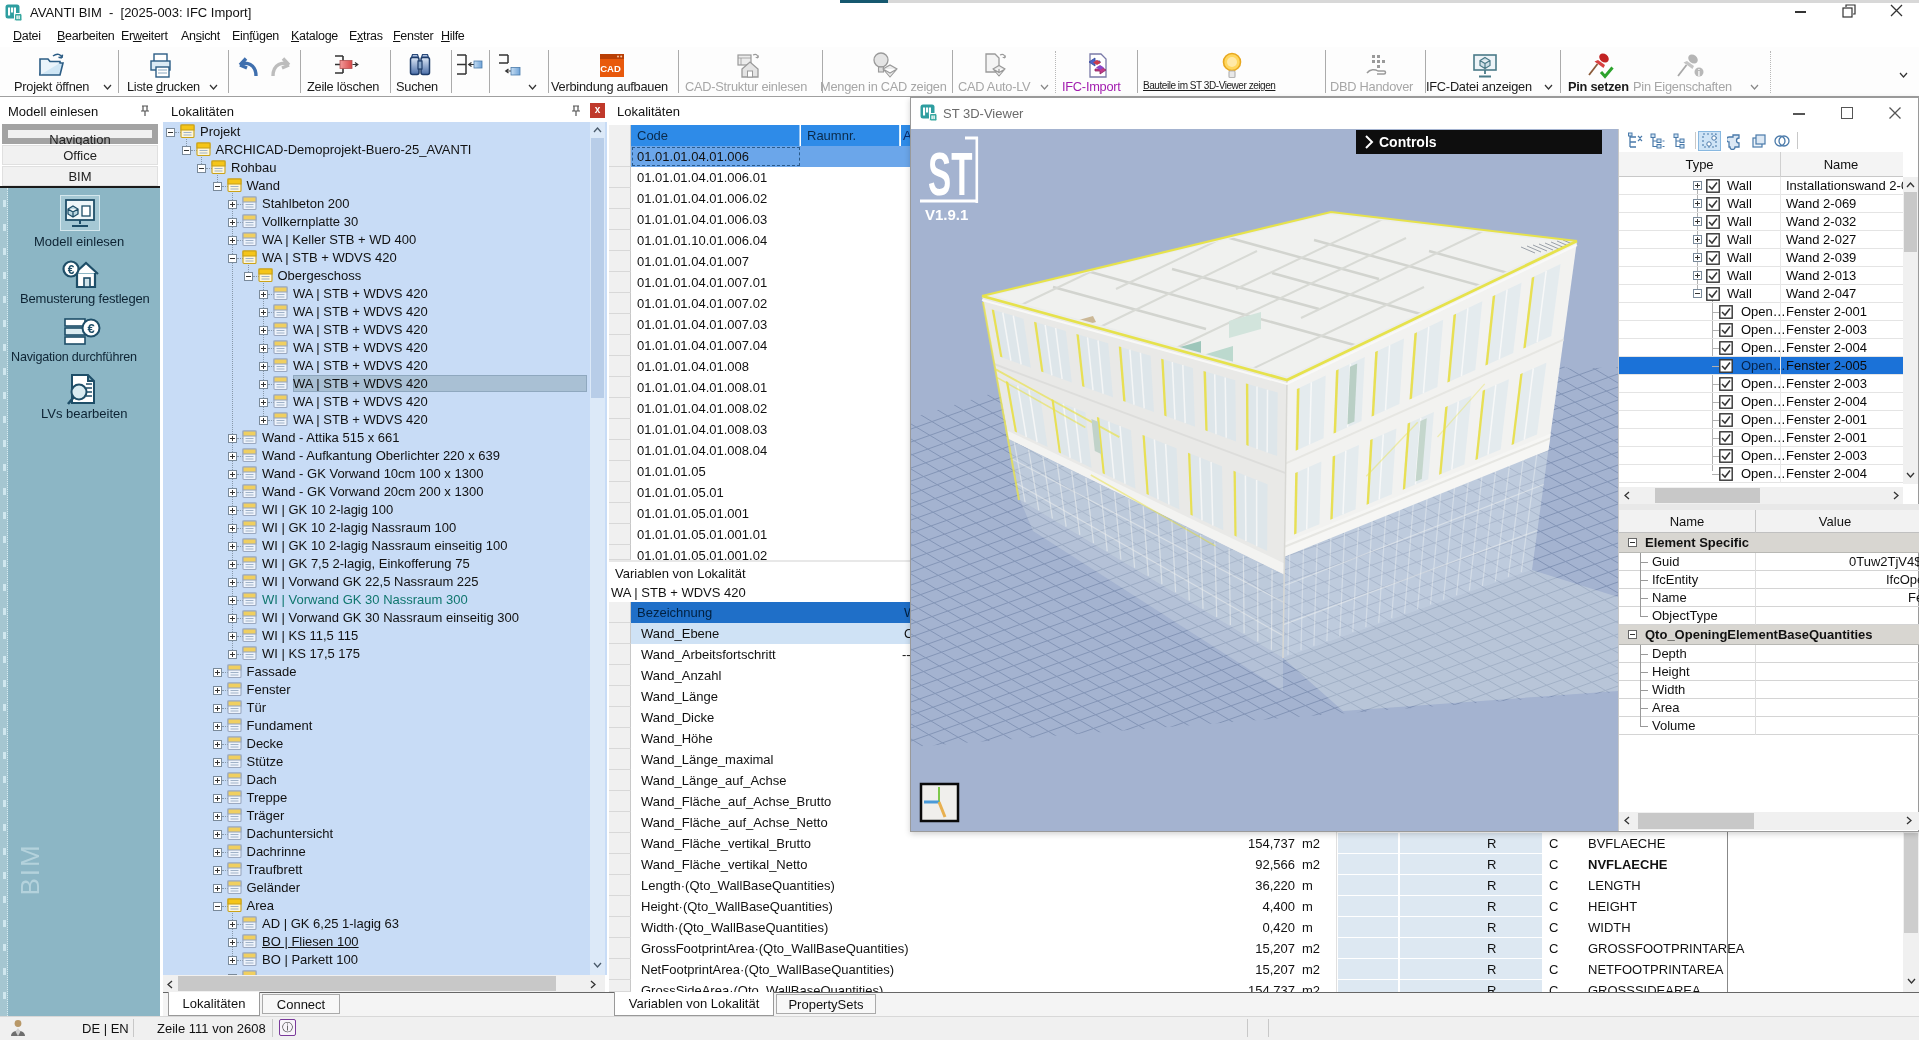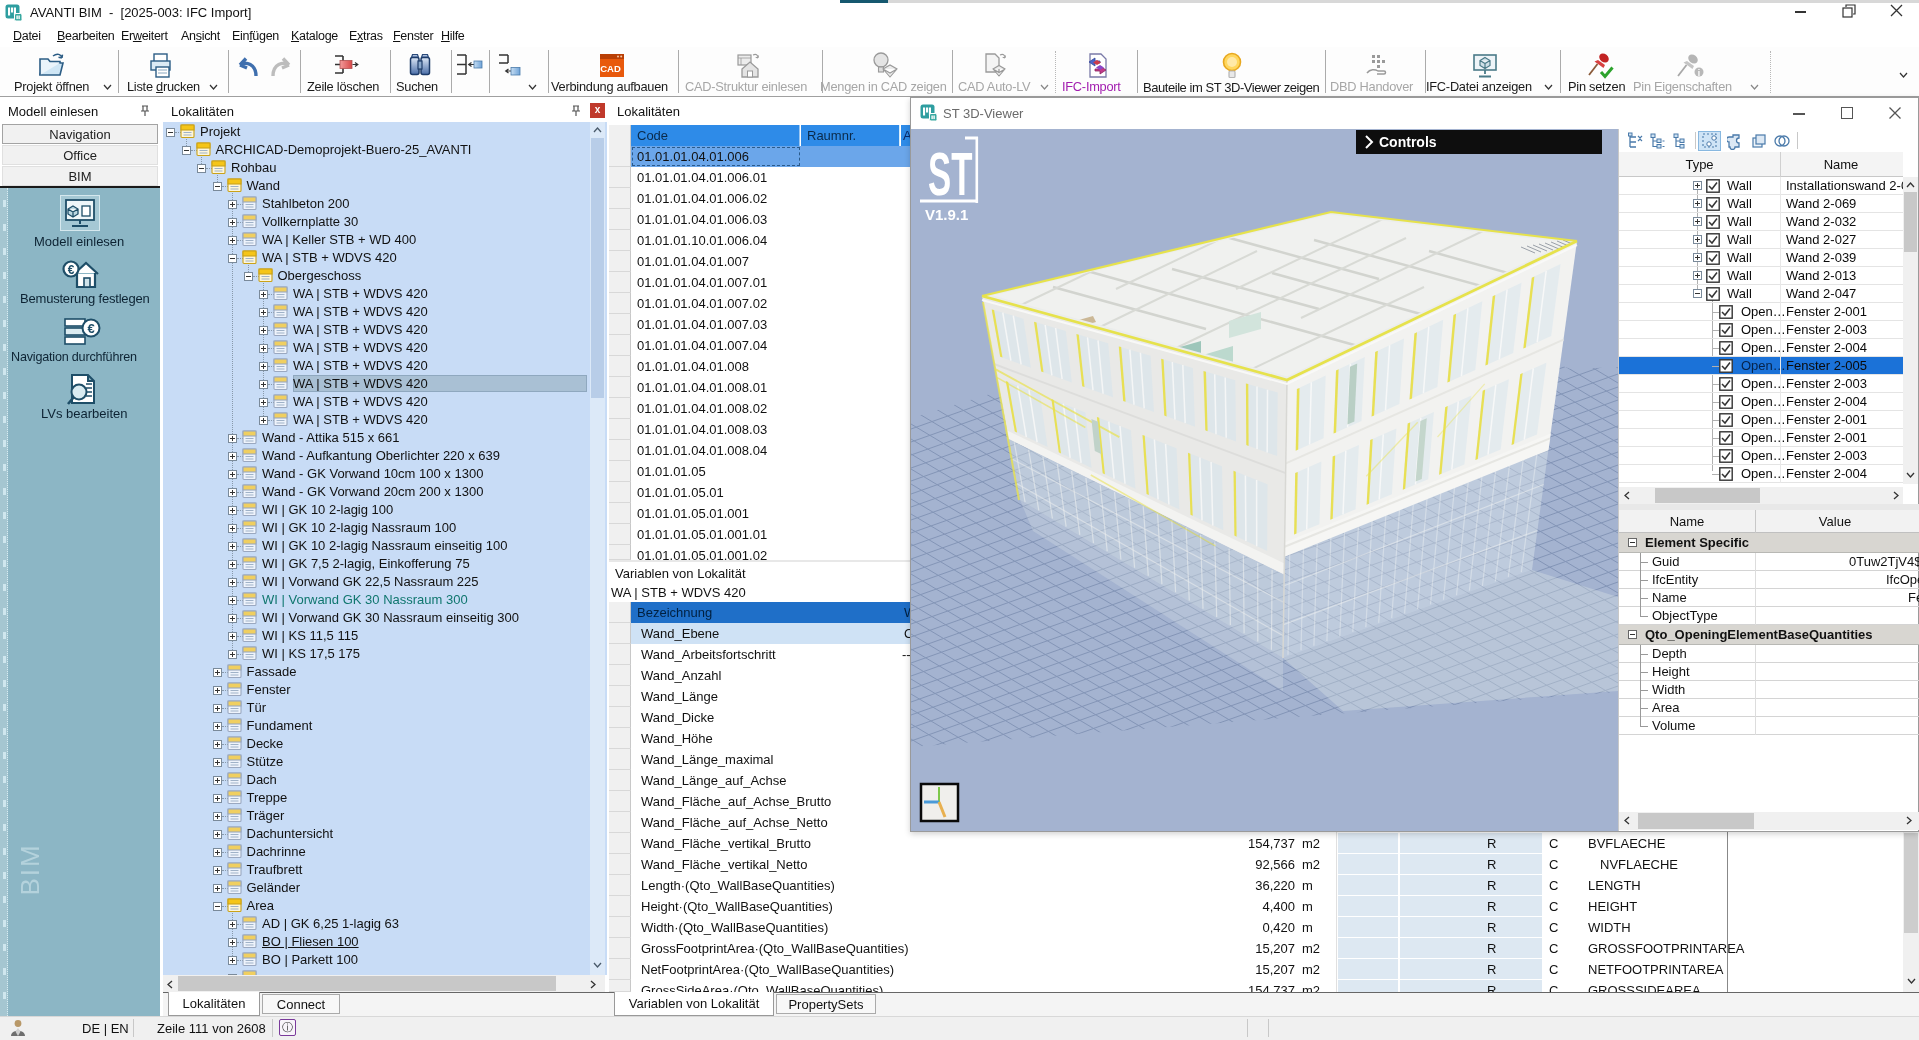--- a/index.html
+++ b/index.html
@@ -165,21 +165,21 @@
     <path d="M23 19 l-6 4 v-3 h-5 v-2 h5 v-3 z" fill="#c23a8a" stroke="#8a2360" stroke-width="0.8"></path>
     <path d="M14 9 l4 2.5 -4 2.5 -4 -2.5 z" fill="#cc3a4a"></path>
     <path d="M17 14 l4 2.5 -4 2.5 -4 -2.5 z" fill="#8a48c8"></path>
   </svg>
 <div class="abs" style="left:1062px;top:79px;font-size:12.8px;color:#a21caf;font-weight:normal;white-space:nowrap;letter-spacing:-0.25px;">IFC-Import</div>
 <svg class="abs" style="left:1217px;top:51px" width="30" height="30" viewBox="0 0 30 30">
     <circle cx="15" cy="11" r="8.5" fill="#ffd75e" stroke="#e8a820" stroke-width="1.6"></circle>
     <circle cx="15" cy="11" r="5" fill="#ffe9a8"></circle>
     <rect x="12" y="20" width="6" height="6.5" rx="1" fill="#e8e8e8" stroke="#b5b5b5" stroke-width="1.2"></rect>
   </svg>
-<div class="abs" style="left:1143px;top:80px;font-size:13px;color:#1a1a1a;font-weight:normal;white-space:nowrap;letter-spacing:-0.45px;">Bauteile im ST 3D-Viewer zeigen</div>
+<div class="abs" style="left:1143px;top:80px;font-size:10px;color:#1a1a1a;font-weight:normal;white-space:nowrap;letter-spacing:-0.45px;text-decoration:underline;">Bauteile im ST 3D-Viewer zeigen</div>
 <svg class="abs" style="left:1362px;top:51px" width="30" height="30" viewBox="0 0 30 30">
     <g fill="#9a9a9a">
       <rect x="10" y="4" width="3" height="3"></rect>
       <rect x="15" y="4" width="3" height="3"></rect>
       <rect x="10" y="9" width="3" height="3"></rect>
       <rect x="15" y="9" width="3" height="3"></rect>
       <rect x="20" y="9" width="3" height="3"></rect>
       <rect x="15" y="14" width="3" height="3"></rect>
     </g>
     <path d="M5 22 c3 -4 8 -4 11 -2 h6 c2 0 2 3 0 3 h-7" fill="none" stroke="#9a9a9a" stroke-width="1.5"></path>
@@ -193,41 +193,41 @@
 <div class="abs" style="left:1426px;top:79px;font-size:12.8px;color:#1a1a1a;font-weight:normal;white-space:nowrap;letter-spacing:-0.25px;">IFC-Datei anzeigen</div>
 <svg class="abs" style="left:1544px;top:84px" width="9" height="6">
     <path d="M1 1 L4.5 5 L8 1" stroke="#333" stroke-width="1.2" fill="none"></path>
   </svg>
 <svg class="abs" style="left:1585px;top:51px" width="30" height="30" viewBox="0 0 30 30">
     <ellipse cx="19" cy="7" rx="5.2" ry="4" transform="rotate(38 19 7)" fill="#c22323"></ellipse>
     <path d="M13 9 l7 5 -1.5 3 -9 -6.5 z" fill="#d84040"></path>
     <path d="M12.5 13 L4 24" stroke="#8a5a3a" stroke-width="1.8"></path>
     <path d="M16 21 l4 4.5 7.5 -9" stroke="#2ca32c" stroke-width="3" fill="none"></path>
   </svg>
-<div class="abs" style="left:1568px;top:79px;font-size:12.8px;color:#1a1a1a;font-weight:normal;white-space:nowrap;letter-spacing:-0.25px;">Pin setzen</div>
+<div class="abs" style="left:1568px;top:79px;font-size:12.8px;color:#1a1a1a;font-weight:bold;white-space:nowrap;letter-spacing:-0.25px;">Pin setzen</div>
 <svg class="abs" style="left:1675px;top:51px" width="30" height="30" viewBox="0 0 30 30">
     <ellipse cx="18" cy="8" rx="5.2" ry="4" transform="rotate(38 18 8)" fill="#b5b5b5"></ellipse>
     <path d="M12 10 l7 5 -1.5 3 -9 -6.5 z" fill="#c5c5c5"></path>
     <path d="M11.5 14 L3 25" stroke="#a8a8a8" stroke-width="1.8"></path>
     <circle cx="24" cy="21" r="4.5" fill="#b8b8b8"></circle>
     <text x="24" y="24.5" font-size="8.5" fill="#fff" text-anchor="middle" font-weight="bold" font-family="Liberation Sans">i</text>
   </svg>
 <div class="abs" style="left:1633px;top:79px;font-size:12.8px;color:#a6a6a6;font-weight:normal;white-space:nowrap;letter-spacing:-0.25px;">Pin Eigenschaften</div>
 <svg class="abs" style="left:1750px;top:84px" width="9" height="6">
     <path d="M1 1 L4.5 5 L8 1" stroke="#888" stroke-width="1.2" fill="none"></path>
   </svg>
 <svg class="abs" style="left:1899px;top:72px" width="9" height="6">
     <path d="M1 1 L4.5 5 L8 1" stroke="#333" stroke-width="1.2" fill="none"></path>
   </svg>
 <div class="abs" style="left:0;top:97px;width:160px;height:919px;background:#fff;"></div>
 <div class="abs" style="left:8px;top:104px;font-size:13px;color:#111;font-weight:normal;white-space:nowrap;">Modell einlesen</div>
 <svg class="abs" style="left:138px;top:104px" width="14" height="14" viewBox="0 0 14 14">
     <path d="M4 2 h6 M5 2 v5 M9 2 v5 M3 7 h8 M7 7 v5" stroke="#555" stroke-width="1.2" fill="none"></path>
   </svg>
-<div class="abs" style="left:2px;top:124px;width:156px;height:20px;background:#f1f1f1;border:1px solid #a3a3a3;text-align:center;font-size:13px;color:#222;padding-top:2px;">Navigation</div>
+<div class="abs" style="left:2px;top:124px;width:156px;height:20px;background:#f1f1f1;border:6px solid #a3a3a3;text-align:center;font-size:13px;color:#222;padding-top:2px;">Navigation</div>
 <div class="abs" style="left:2px;top:145px;width:156px;height:20px;background:#f1f1f1;border:1px solid #e0e0e0;text-align:center;font-size:13px;color:#222;padding-top:2px;">Office</div>
 <div class="abs" style="left:2px;top:166px;width:156px;height:20px;background:#f1f1f1;border:1px solid #e0e0e0;text-align:center;font-size:13px;color:#222;padding-top:2px;">BIM</div>
 <div class="abs" style="left:0;top:186px;width:160px;height:2px;background:#1a1a1a;"></div>
 <div class="abs" style="left:0;top:188px;width:160px;height:828px;background:#8cb6c5;"></div>
 <div class="abs" style="left:0;top:188px;width:8px;height:828px;background:rgba(255,255,255,0.22);border-right:1px dotted #d8ecf2;"></div>
 <div class="abs" style="left:3px;top:200px;width:3px;height:7px;background:#cfe6ee;"></div>
 <div class="abs" style="left:3px;top:224px;width:3px;height:7px;background:#cfe6ee;"></div>
 <div class="abs" style="left:3px;top:248px;width:3px;height:7px;background:#cfe6ee;"></div>
 <div class="abs" style="left:3px;top:272px;width:3px;height:7px;background:#cfe6ee;"></div>
 <div class="abs" style="left:3px;top:296px;width:3px;height:7px;background:#cfe6ee;"></div>
@@ -883,21 +883,21 @@
 <div class="abs" style="left:1549px;top:836px;font-size:13px;color:#111;font-weight:normal;white-space:nowrap;">C</div>
 <div class="abs" style="left:1588px;top:836px;font-size:13px;color:#111;font-weight:normal;white-space:nowrap;">BVFLAECHE</div>
 <div class="abs" style="left:609px;top:854px;width:22px;height:21px;background:#f0f0f0;border-right:1px solid #c8c8c8;border-bottom:1px solid #d8d8d8;"></div>
 <div class="abs" style="left:641px;top:857px;font-size:13px;color:#111;font-weight:normal;white-space:nowrap;">Wand_Fläche_vertikal_Netto</div>
 <div class="abs" style="left:1150px;top:857px;width:145px;text-align:right;font-size:13px;color:#111;">92,566</div>
 <div class="abs" style="left:1302px;top:857px;font-size:13px;color:#111;font-weight:normal;white-space:nowrap;">m2</div>
 <div class="abs" style="left:1338px;top:854px;width:60px;height:20px;background:#dde8f2;"></div>
 <div class="abs" style="left:1400px;top:854px;width:142px;height:20px;background:#dde8f2;"></div>
 <div class="abs" style="left:1487px;top:857px;font-size:13px;color:#111;font-weight:normal;white-space:nowrap;">R</div>
 <div class="abs" style="left:1549px;top:857px;font-size:13px;color:#111;font-weight:normal;white-space:nowrap;">C</div>
-<div class="abs" style="left:1588px;top:857px;font-size:13px;color:#111;font-weight:normal;white-space:nowrap;margin-left:12px;">NVFLAECHE</div>
+<div class="abs" style="left:1588px;top:857px;font-size:13px;color:#111;font-weight:bold;white-space:nowrap;">NVFLAECHE</div>
 <div class="abs" style="left:609px;top:875px;width:22px;height:21px;background:#f0f0f0;border-right:1px solid #c8c8c8;border-bottom:1px solid #d8d8d8;"></div>
 <div class="abs" style="left:641px;top:878px;font-size:13px;color:#111;font-weight:normal;white-space:nowrap;">Length·(Qto_WallBaseQuantities)</div>
 <div class="abs" style="left:1150px;top:878px;width:145px;text-align:right;font-size:13px;color:#111;">36,220</div>
 <div class="abs" style="left:1302px;top:878px;font-size:13px;color:#111;font-weight:normal;white-space:nowrap;">m</div>
 <div class="abs" style="left:1338px;top:875px;width:60px;height:20px;background:#dde8f2;"></div>
 <div class="abs" style="left:1400px;top:875px;width:142px;height:20px;background:#dde8f2;"></div>
 <div class="abs" style="left:1487px;top:878px;font-size:13px;color:#111;font-weight:normal;white-space:nowrap;">R</div>
 <div class="abs" style="left:1549px;top:878px;font-size:13px;color:#111;font-weight:normal;white-space:nowrap;">C</div>
 <div class="abs" style="left:1588px;top:878px;font-size:13px;color:#111;font-weight:normal;white-space:nowrap;">LENGTH</div>
 <div class="abs" style="left:609px;top:896px;width:22px;height:21px;background:#f0f0f0;border-right:1px solid #c8c8c8;border-bottom:1px solid #d8d8d8;"></div>

